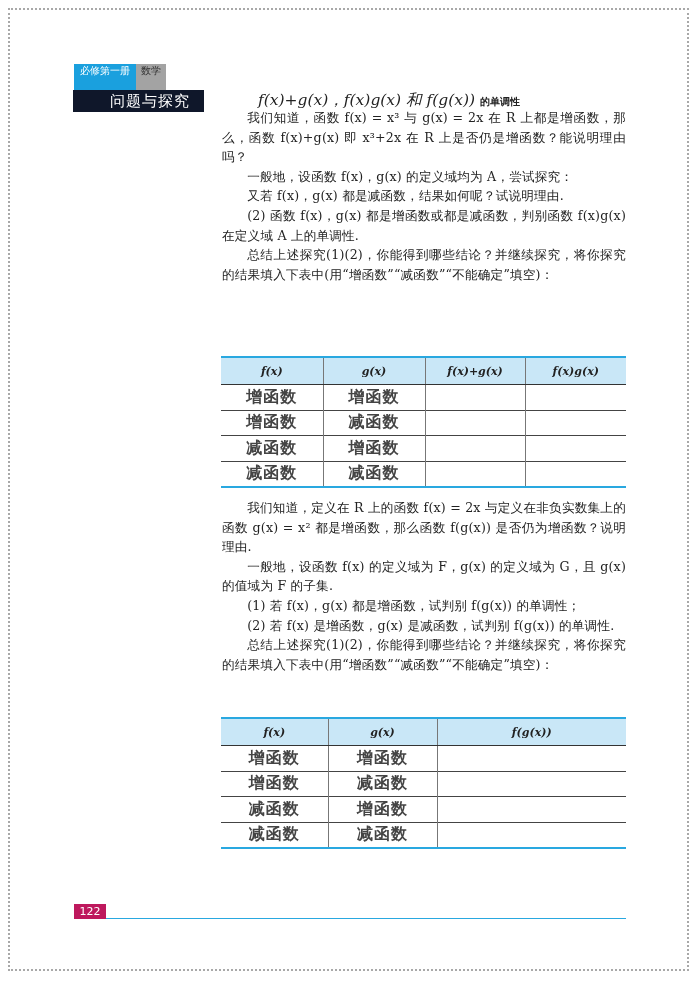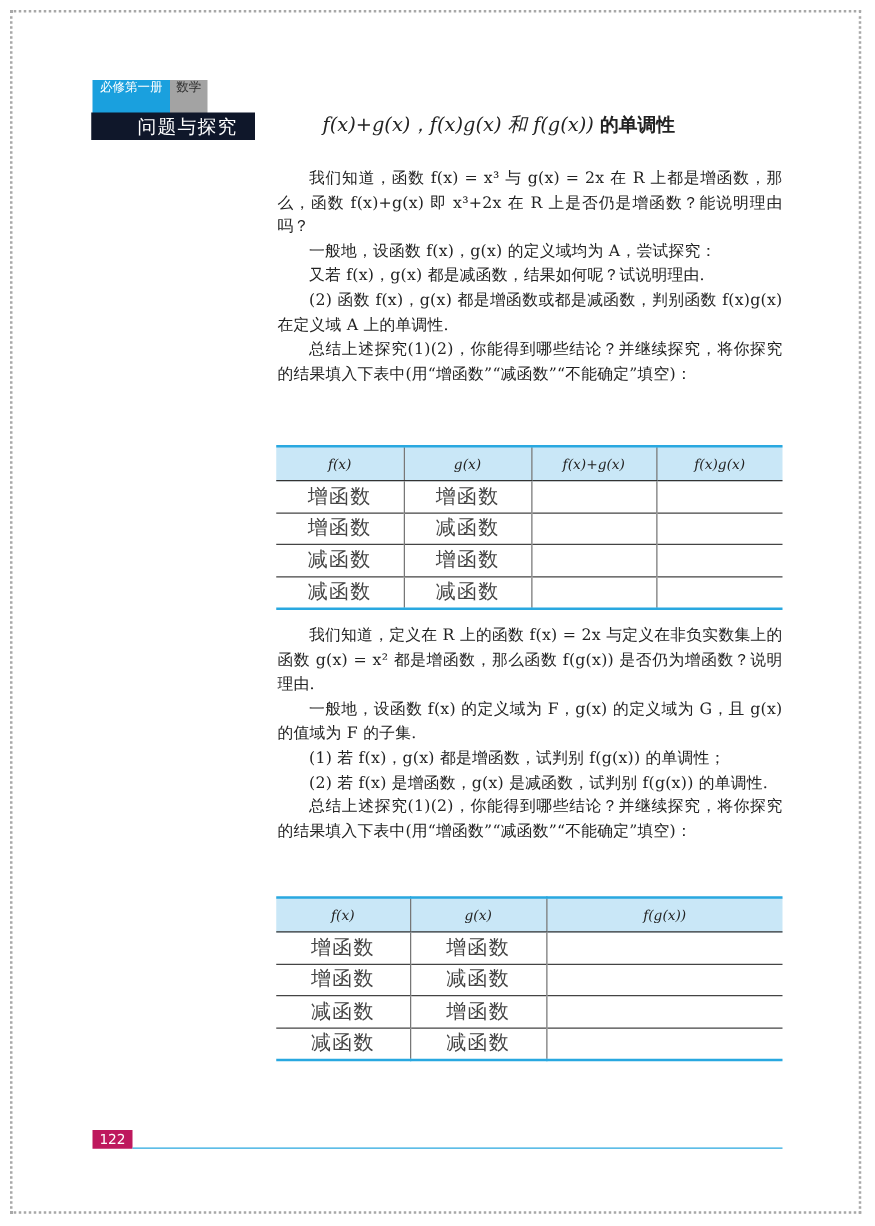--- a/index.html
+++ b/index.html
@@ -15,28 +15,28 @@
   .header-tag .book { background:#1aa0de; color:#fff; padding:0 6px; }
   .header-tag .subject { background:#a3a3a3; color:#333; padding:0 5px; }
   .section-label {
     position:absolute; left:73px; top:90px; width:131px; height:22px;
     background:#0f172a; color:#fff; font-family:"DejaVu Sans", sans-serif;
     font-size:15px; line-height:22px; text-align:right; padding-right:14px; box-sizing:border-box; letter-spacing:1px;
   }
   .title {
     position:absolute; left:258px; top:88px; font-size:15.5px; line-height:24px; color:#222;
   }
-  .title .cjk { font-family:"DejaVu Sans", sans-serif; font-weight:bold; font-size:15px;margin-top:25px; }
+  .title .cjk { font-family:"DejaVu Sans", sans-serif; font-weight:bold; font-size:10px;margin-top:25px; }
   i { font-style:italic; }
   .content { position:absolute; left:222px; width:404px; font-size:12.6px; line-height:19.6px; letter-spacing:0.2px; text-align:justify; }
   .content p { margin:0; text-indent:2em; }
-  .block1 { top:132px; }
+  .block1 { top:108px; }
   .block2 { top:498px; }
   table.explore { position:absolute; left:221px; width:405px; border-collapse:collapse; font-size:11px; }
-  table.explore th, table.explore td { text-align:center; height:24.5px; padding:0; border-left:1.3px solid #777; font-weight:normal; }
+  table.explore th, table.explore td { text-align:center; height:24.5px; padding:0; border-left:1.3px solid #777; font-weight:bold; }
   table.explore th:first-child, table.explore td:first-child { border-left:none; }
   table.explore thead tr { background:#c9e7f7; border-top:2px solid #29a8e0; }
   table.explore thead th { height:26px; border-bottom:1.3px solid #333; font-style:italic; font-family:"DejaVu Serif", serif; }
   table.explore tbody tr { border-bottom:1px solid #444; }
   table.explore tbody tr:last-child { border-bottom:2.5px solid #29a8e0; }
   table.explore td { font-family:"DejaVu Sans", sans-serif; color:#444; font-size:16px; letter-spacing:1px; }
   .t1 { top:356px; }
   .t2 { top:717px; }
   .footer-num {
     position:absolute; left:74px; top:904px; width:32px; height:15px; background:#be185d; color:#fff;

